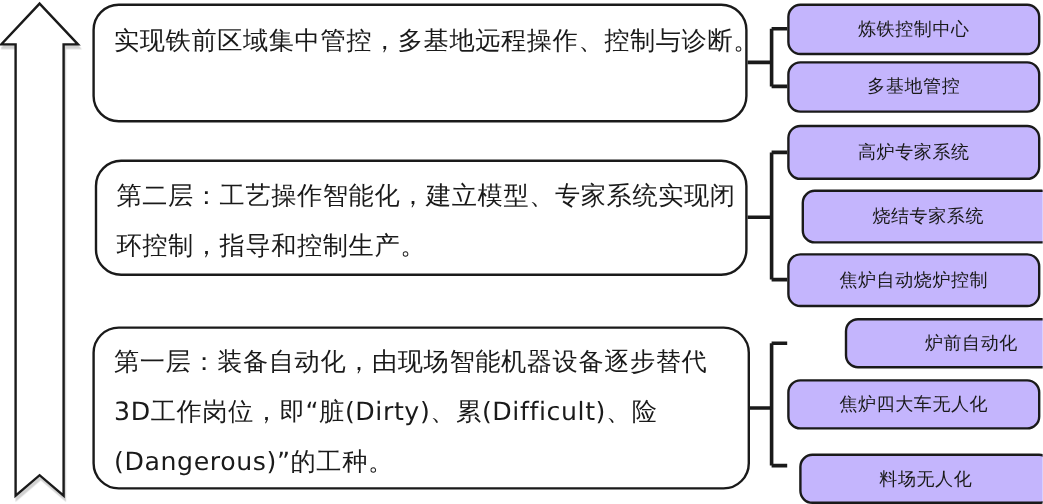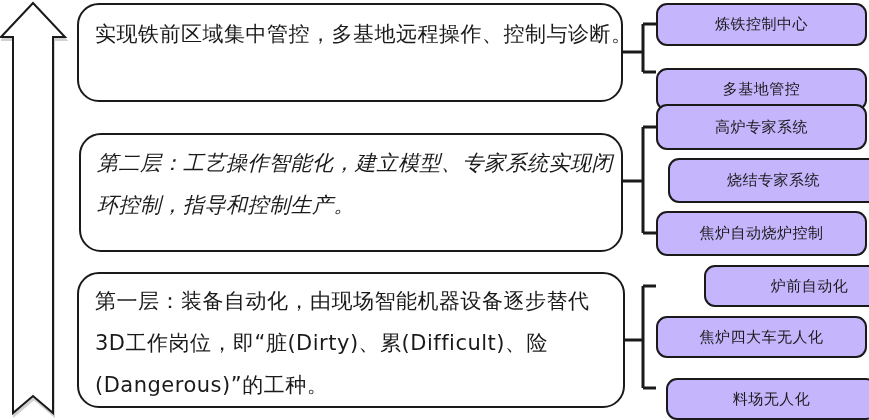--- a/index.html
+++ b/index.html
@@ -37,42 +37,42 @@
     border-radius: 22px;
     color: #1a1a1a;
     font-size: 21px;
     letter-spacing: 0.5px;
   }
   .main-box .line {
     white-space: nowrap;
   }
   #layer3-box { left: 77px; top: 3px;   width: 546px; height: 99px;  padding: 8px 10px 0 16px; }
   #layer3-box .line { line-height: 42px; }
-  #layer2-box { left: 79px; top: 133px; width: 544px; height: 119px;  padding: 7px 10px 16px 16px; font-style: italic; }
+  #layer2-box { left: 79px; top: 133px; width: 544px; height: 97px;  padding: 7px 10px 16px 16px; }
   #layer2-box .line { line-height: 42px; }
   #layer1-box { left: 77px; top: 272px; width: 548px; height: 136px; padding: 6px 10px 0 16px; }
   #layer1-box .line { line-height: 42px; }
   .item-box {
     position: absolute;
     left: 656px;
     width: 211px;
     box-sizing: border-box;
     background: #c4b5fd;
     border: 2px solid #1a1a1a;
     border-radius: 11px;
     color: #1a1a1a;
     font-size: 15px;
     letter-spacing: 0.5px;
     display: flex;
     align-items: center;
     justify-content: center;
     white-space: nowrap;
   }
   #item-0-0 { top: 3px;   height: 43px; }
-  #item-0-1 { top: 68px;  height: 43px; }
+  #item-0-1 { top: 51px;  height: 43px; }
   #item-1-0 { top: 104px; height: 46px; }
   #item-1-1 { top: 158px; height: 45px; margin-left: 12px; }
   #item-1-2 { top: 211px; height: 45px; }
   #item-2-0 { top: 265px; height: 42px; margin-left: 48px; }
   #item-2-1 { top: 316px; height: 42px; font-family: Liberation Serif, serif; }
   #item-2-2 { top: 378px; height: 42px; margin-left: 10px; }
   .connector-svg {
     position: absolute;
     left: 0;
     top: 0;

